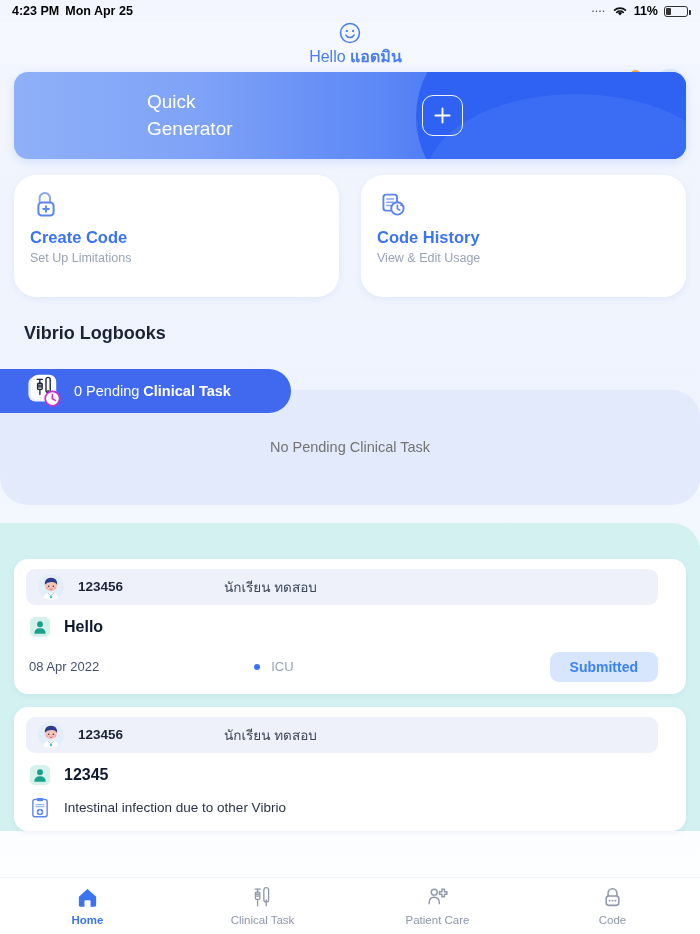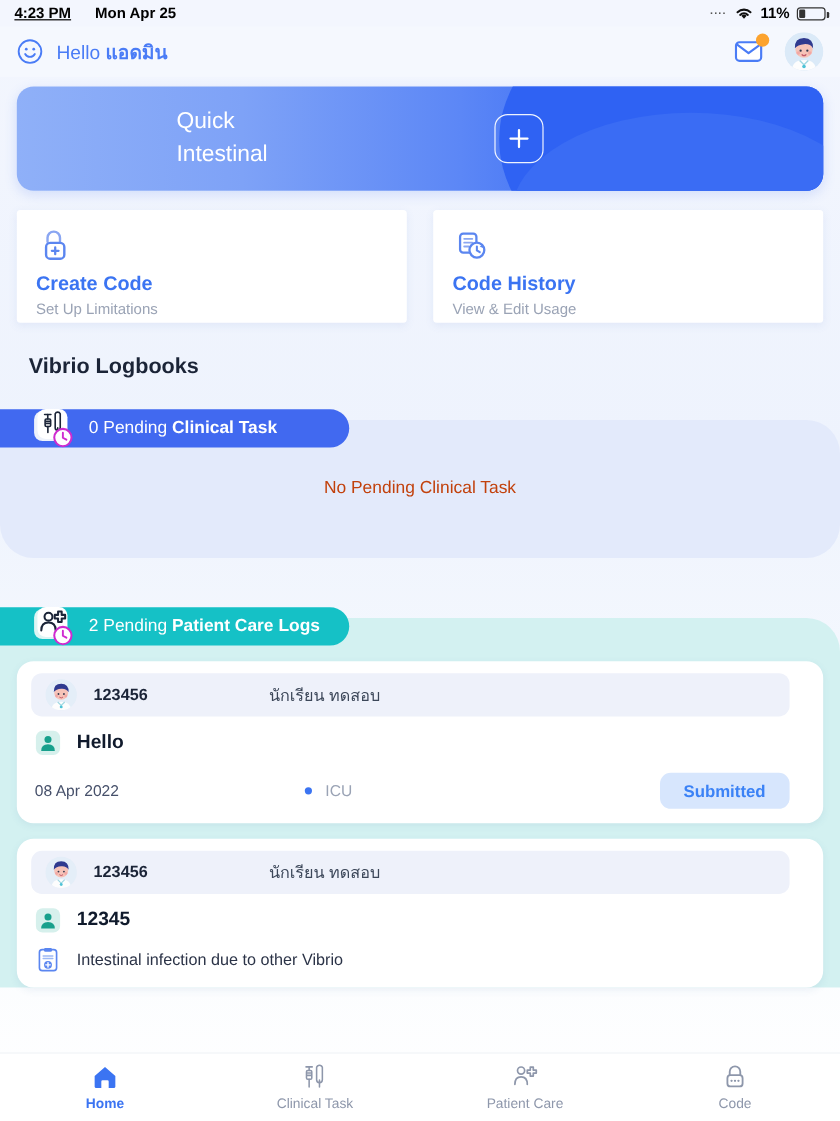--- a/index.html
+++ b/index.html
@@ -17,39 +17,40 @@
   }
 
   
   .statusbar {
     height: 22px;
     display: flex; align-items: center;
     padding: 0 12px;
     font-size: 12.5px; font-weight: bold; color: #000;
     background: #f3f6fe;
   }
-  .sb-time { margin-right: 20px; text-decoration: underline; }
+  .sb-time { margin-right: 6px; }
   .sb-date { font-weight: bold; }
   .sb-right { margin-left: auto; display: flex; align-items: center; gap: 6px; }
   .sb-dots { letter-spacing: 1px; font-size: 9px; color: #555; position: relative; top:-2px;}
   .sb-batt {
     display: inline-block; width: 24px; height: 11px;
     border: 1.3px solid #333; border-radius: 3px; position: relative;
   }
   .sb-batt::after {
     content:""; position:absolute; right:-3.5px; top:3px;
     width:2px; height:5px; background:#333; border-radius:0 1px 1px 0;
   }
   .sb-batt-fill { position:absolute; left:1px; top:1px; bottom:1px; width:22%; background:#333; border-radius:1px;}
 
   
   .header {
     height: 42px; display: flex; align-items: center;
     padding: 0 14px;
     background: #f5f8fe;
+    flex-direction: column;
   }
   .smiley { width: 22px; height: 22px; flex: none; }
   .hello {
     margin-left: 11px; font-size: 16px; color: #4a7cf6; font-weight: 400;
     white-space: nowrap;
   }
   .hello b { font-weight: 700; color:#4a7cf6; }
   .hdr-right { margin-left:auto; display:flex; align-items:center; gap:16px; }
   .mail-wrap { position: relative; width: 26px; height: 22px; }
   .mail-dot {
@@ -91,58 +92,58 @@
     margin-left: 189px;
     width: 41px; height: 41px; border-radius: 11px;
     border: 1.6px solid rgba(255,255,255,.92);
     display:flex; align-items:center; justify-content:center;
   }
   .plus-btn svg { display:block; }
 
   
   .cards { display: flex; gap: 22px; padding: 16px 14px 0 14px; }
   .card {
-    flex: 1; background: #fff; border-radius: 3px;
-    padding: 14px 16px 4px 16px; min-height: 92px;
+    flex: 1; background: #fff; border-radius: 22px;
+    padding: 14px 16px 32px 16px; min-height: 92px;
     box-shadow: 0 2px 7px rgba(90,120,200,.09);
   }
   .card-icon { height: 32px; margin-bottom: 4px; }
   .card-title { font-size: 16.5px; font-weight: 700; color: #3b74f2; line-height:1.5; }
   .card-sub { font-size: 12.5px; color: #9aa3b5; margin-top: 1px; }
 
   
   .section-title {
     font-size: 18px; font-weight: 700; color: #1b2437;
     padding: 26px 0 0 24px;
   }
 
   
   .pill {
     position: relative; z-index: 4;
-    height: 32px; width: 291px;
+    height: 44px; width: 291px;
     border-radius: 0 24px 24px 0;
     display: flex; align-items: center;
     padding-left: 26px;
     color: #fff; font-size: 14.5px; font-weight: 400;
   }
   .pill b { font-weight: 700; }
   .pill.blue { background: #4169f0; }
   .pill.teal { background: #15c1c6; }
   .pill-icon {
     width: 36px; height: 34px; flex: none; position: relative; margin-right: 12px;
   }
   .pill-label { white-space: nowrap; }
 
   .empty-panel {
     margin-top: -23px;
     height: 115px; background: #e3eaFB;
     border-radius: 0 28px 28px 28px;
     width: 100%;
     display: flex; align-items: center; justify-content: center;
-    font-size: 14.5px; color: #c2410c;
+    font-size: 14.5px; color: #737373;
   }
 
   .care-panel {
     margin-top: -23px;
     background: #d3f1f1;
     border-radius: 0 28px 0 0;
     padding: 36px 14px 0 14px;
     min-height: 246px;
   }
   .log-card {
@@ -245,21 +246,21 @@
       </div>
     </div>
   </div>
 
   <div class="banner-wrap">
     <div class="banner">
       <div class="banner-blob"></div>
       <div class="banner-blob2"></div>
       <div class="banner-title">
         <div>Quick</div>
-        <div>Intestinal</div>
+        <div>Generator</div>
       </div>
       <div class="plus-btn">
         <svg width="21" height="21" viewBox="0 0 21 21">
           <path d="M10.5 3.4 V17.6 M3.4 10.5 H17.6" stroke="#fff" stroke-width="1.9" stroke-linecap="round"></path>
         </svg>
       </div>
     </div>
   </div>
 
   <div class="cards">
@@ -314,34 +315,20 @@
         </svg>
       </div>
       <span class="pill-label"><span>0 Pending </span><b>Clinical Task</b></span>
     </div>
     <div class="empty-panel">
       <span>No Pending Clinical Task</span>
     </div>
   </div>
 
   <div style="margin-top:41px;">
-    <div class="pill teal">
-      <div class="pill-icon">
-        <svg width="36" height="34" viewBox="0 0 36 34">
-          <rect x="2.4" y="2.6" width="25" height="25" rx="7" fill="#ddf5f4"></rect>
-          <rect x="5.2" y="0.8" width="25" height="25" rx="7" fill="#ffffff"></rect>
-          <circle cx="14.4" cy="8.9" r="3.3" fill="none" stroke="#1b2437" stroke-width="1.7"></circle>
-          <path d="M8.4 20.4 Q8.4 13.8 14.4 13.8 Q20.4 13.8 20.4 20.4" fill="none" stroke="#1b2437" stroke-width="1.7" stroke-linecap="round"></path>
-          <path d="M22.4 4.6 H25.4 V7.4 H28.3 V10.4 H25.4 V13.3 H22.4 V10.4 H19.6 V7.4 H22.4 Z" fill="none" stroke="#1b2437" stroke-width="1.7" stroke-linejoin="round"></path>
-          <circle cx="26.4" cy="24.6" r="7.2" fill="#ffffff" stroke="#cf2bd0" stroke-width="1.7"></circle>
-          <path d="M26.4 20.6 V24.8 L29.3 26.4" stroke="#cf2bd0" stroke-width="1.6" fill="none" stroke-linecap="round"></path>
-        </svg>
-      </div>
-      <span class="pill-label"><span>2 Pending </span><b>Patient Care Logs</b></span>
-    </div>
 
     <div class="care-panel">
 
       <div class="log-card">
         <div class="log-head">
           <span class="mini-avatar">
             <svg width="26" height="26" viewBox="0 0 32 32">
               <circle cx="16" cy="16" r="16" fill="#e4eef8"></circle>
               <path d="M6 32 Q6 23 16 23 Q26 23 26 32 Z" fill="#fdfdfd"></path>
               <circle cx="16" cy="14" r="7.2" fill="#f6c3b8"></circle>

